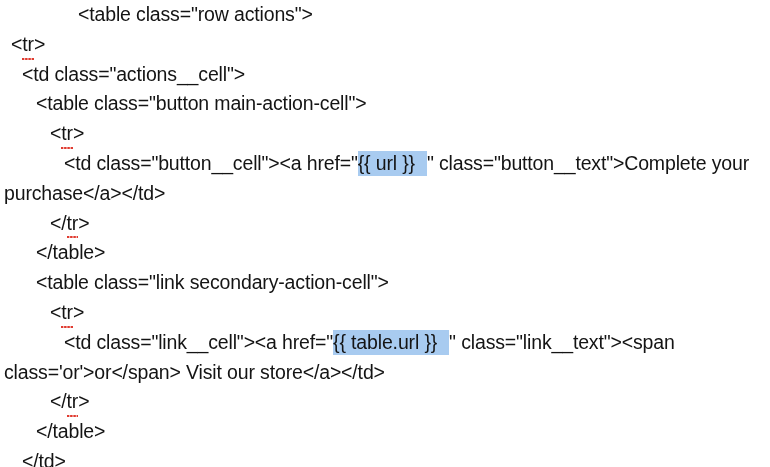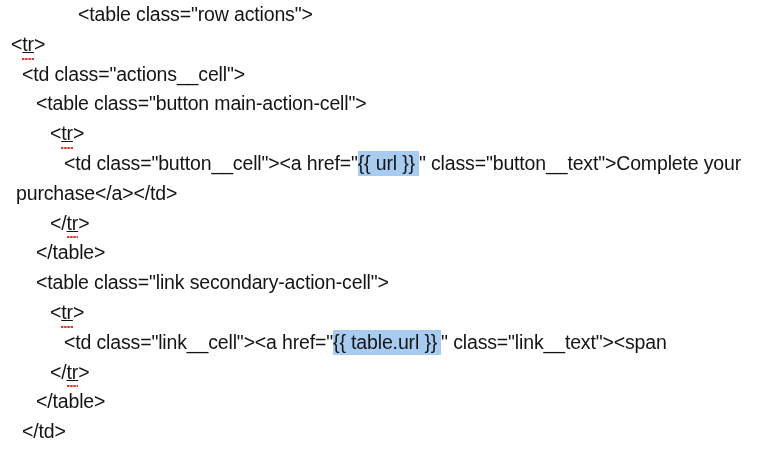--- a/index.html
+++ b/index.html
@@ -28,40 +28,39 @@
     font-family: "Liberation Sans", sans-serif;
     font-size: 19.5px;
     line-height: 29.8px;
     color: #141414;
     white-space: pre;
     letter-spacing: -0.15px;
     height: 29.8px;
   }
 
   
-  .ind-0  { padding-left: 16px;   }
+  .ind-0  { padding-left: 4px;   }
   .ind-1  { padding-left: 11px;  }
   .ind-2  { padding-left: 22px;  }
   .ind-3  { padding-left: 36px;  }
   .ind-4  { padding-left: 50px;  }
   .ind-5  { padding-left: 64px;  }
   .ind-6  { padding-left: 78px;  }
 
   
   .sel {
     background: #a8cbf0;
     color: #141414;
-    padding: 1px 4px 2px 0;
+    padding: 1px 12px 2px 0;
   }
 
   
   .spell {
     position: relative;
     display: inline-block;
-    text-decoration: underline;
   }
   .spell::after {
     content: "";
     position: absolute;
     left: 0;
     right: 0;
     bottom: -1px;
     height: 3px;
     background-image:
       radial-gradient(circle at 1.2px 1.2px, #e03a2f 1.2px, transparent 1.4px);
@@ -79,16 +78,17 @@
     <div class="code-line ind-2"><span>&lt;td class="actions__cell"&gt;</span></div>
     <div class="code-line ind-3"><span>&lt;table class="button main-action-cell"&gt;</span></div>
     <div class="code-line ind-4"><span>&lt;</span><span class="spell">tr</span><span>&gt;</span></div>
     <div class="code-line ind-5"><span>&lt;td class="button__cell"&gt;&lt;a href="</span><span class="sel">{{ url }}</span><span>" class="button__text"&gt;Complete your</span></div>
     <div class="code-line ind-0"><span>purchase&lt;/a&gt;&lt;/td&gt;</span></div>
     <div class="code-line ind-4"><span>&lt;/</span><span class="spell">tr</span><span>&gt;</span></div>
     <div class="code-line ind-3"><span>&lt;/table&gt;</span></div>
     <div class="code-line ind-3"><span>&lt;table class="link secondary-action-cell"&gt;</span></div>
     <div class="code-line ind-4"><span>&lt;</span><span class="spell">tr</span><span>&gt;</span></div>
     <div class="code-line ind-5"><span>&lt;td class="link__cell"&gt;&lt;a href="</span><span class="sel">{{ table.url }}</span><span>" class="link__text"&gt;&lt;span</span></div>
+    <div class="code-line ind-0"><span>class='or'&gt;or&lt;/span&gt; Visit our store&lt;/a&gt;&lt;/td&gt;</span></div>
     <div class="code-line ind-4"><span>&lt;/</span><span class="spell">tr</span><span>&gt;</span></div>
     <div class="code-line ind-3"><span>&lt;/table&gt;</span></div>
     <div class="code-line ind-2"><span>&lt;/td&gt;</span></div>
   </div>
 
 </body></html>

